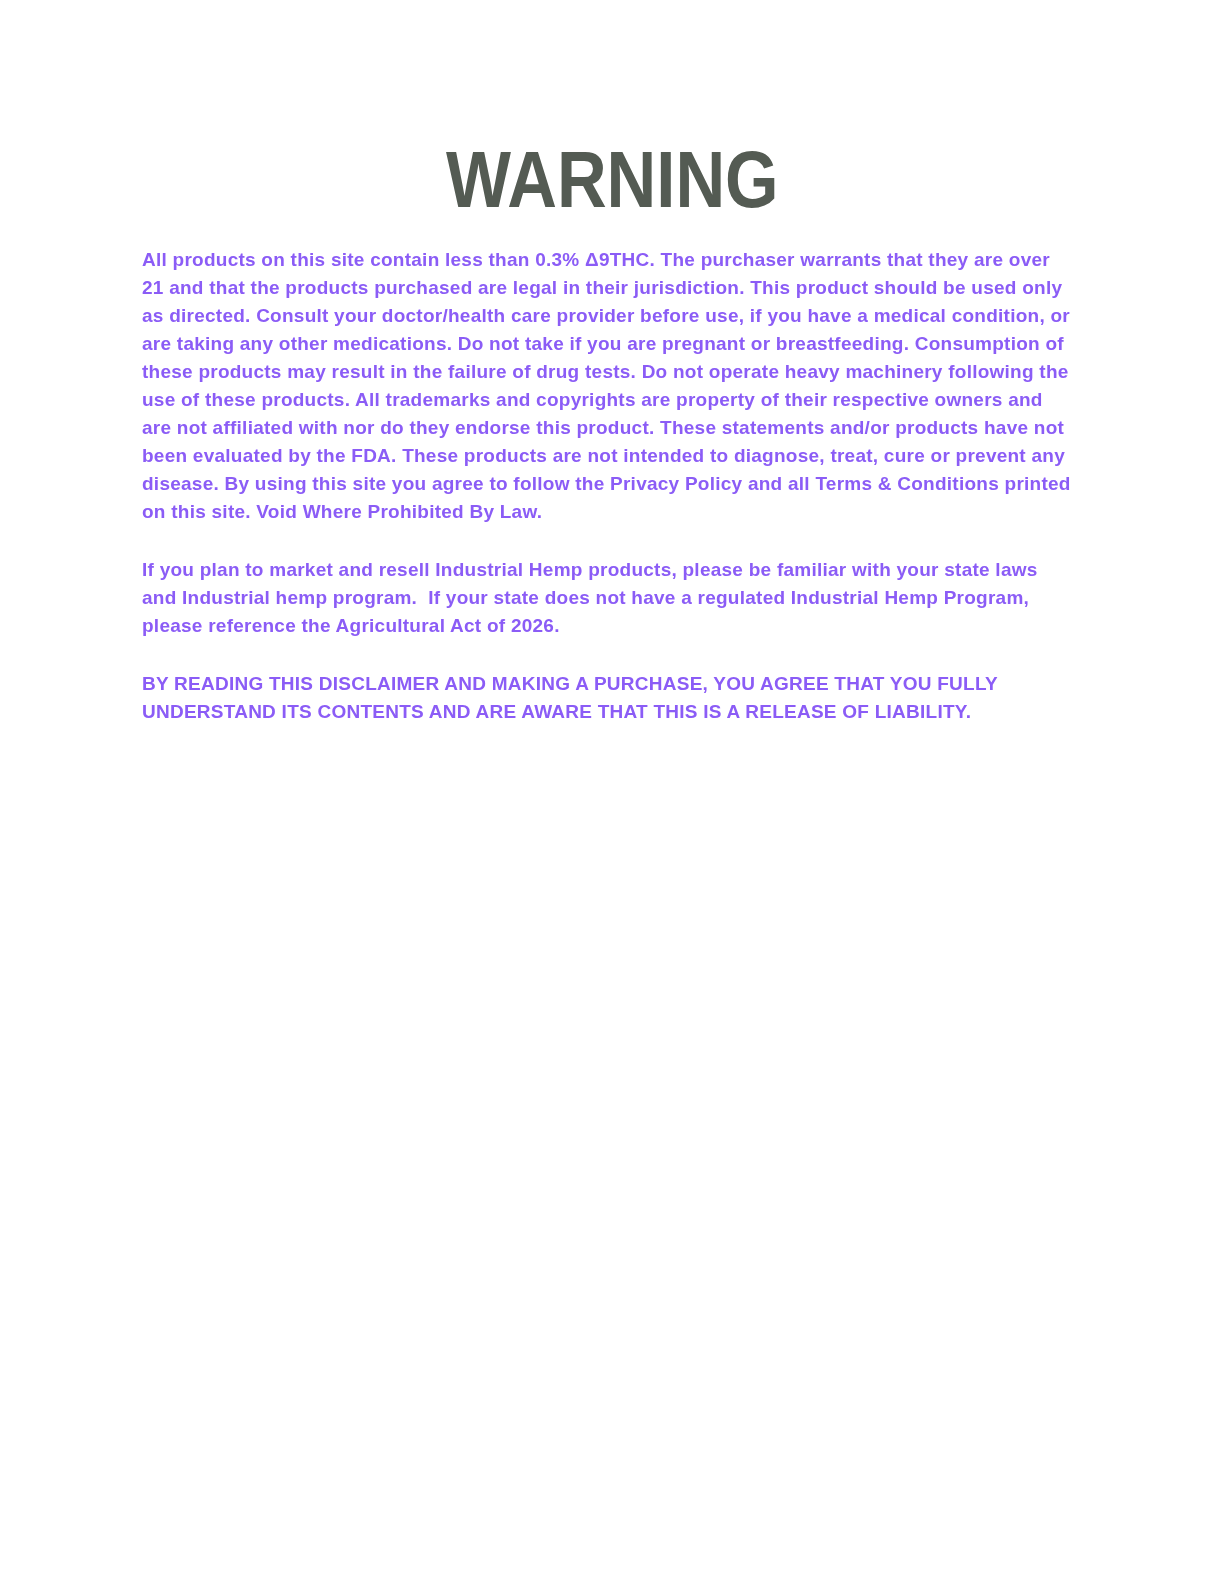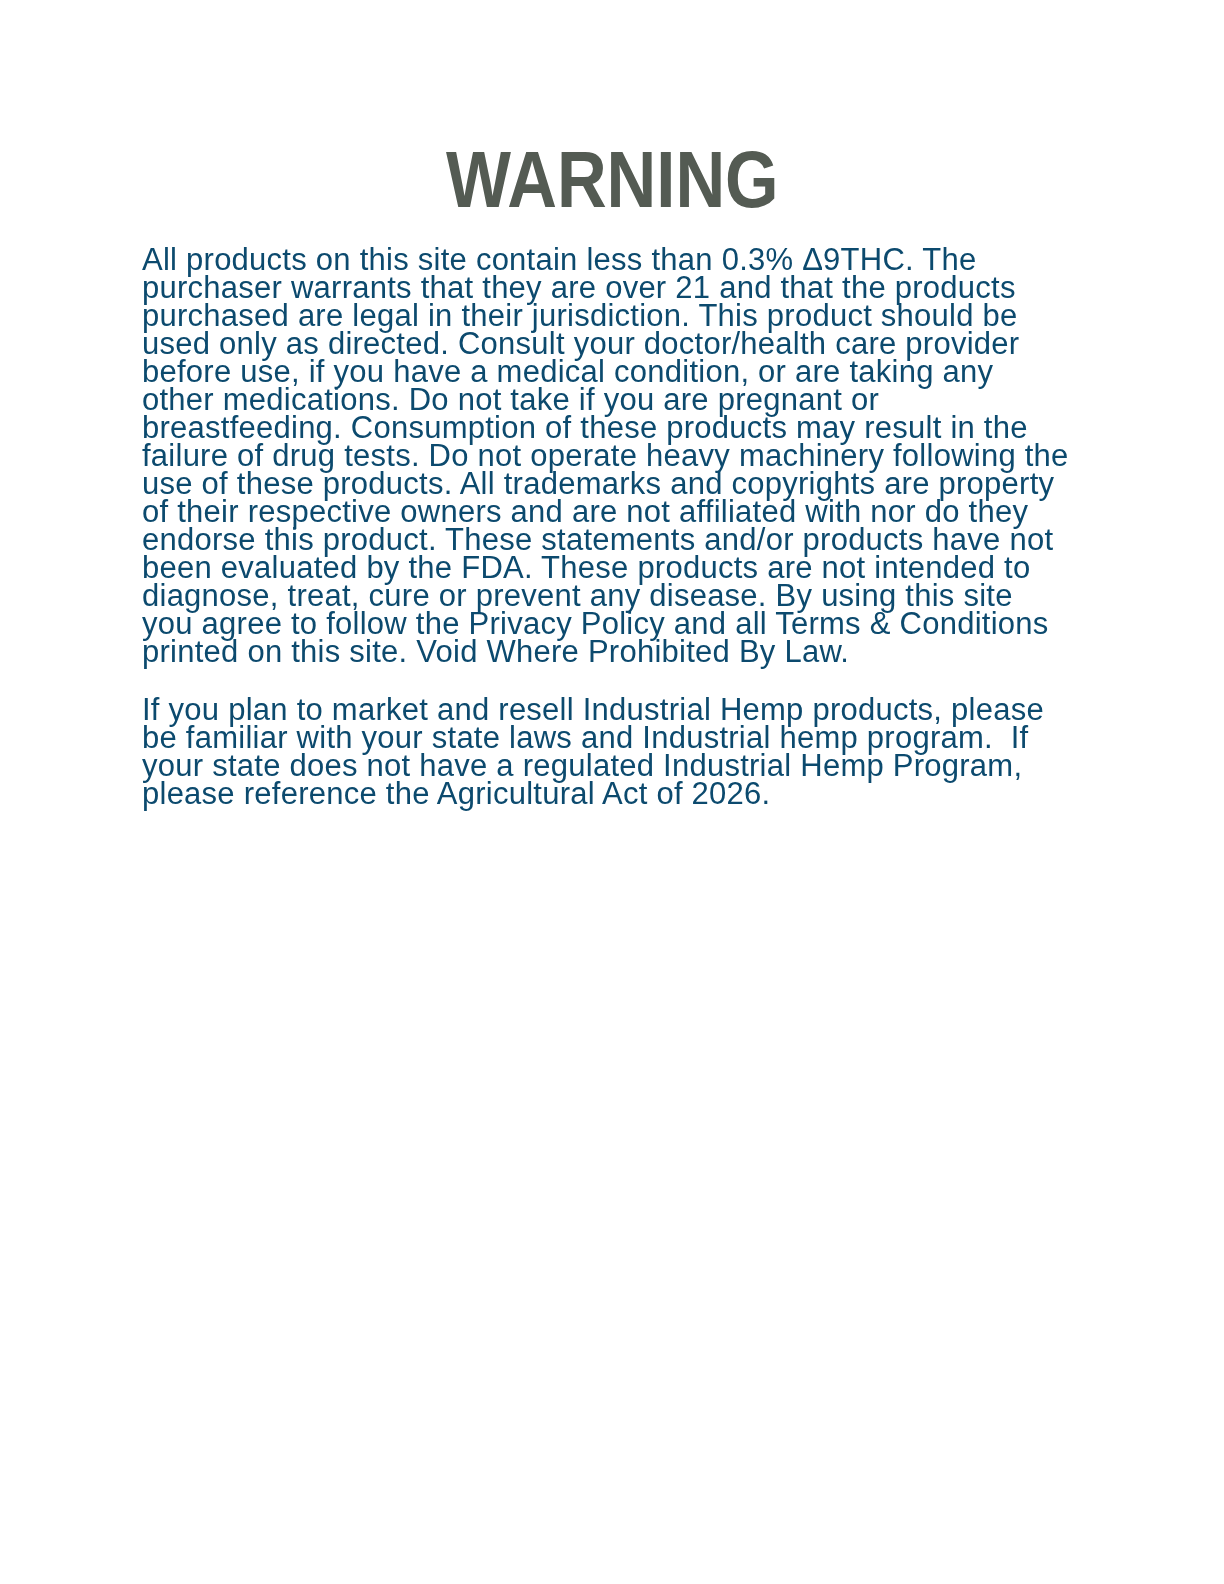--- a/index.html
+++ b/index.html
@@ -36,32 +36,33 @@
     transform: scaleX(0.86);
     transform-origin: 50% 50%;
     white-space: nowrap;
   }
   .content {
     width: 930px;
   }
   .content p {
     margin: 0 0 30px 0;
     padding: 0;
-    font-size: 31px;
+    font-size: 19px;
     line-height: 28px;
-    font-weight: 400;
-    color: #0c4a6e;
+    font-weight: 700;
+    color: #8b5cf6;
     letter-spacing: 0.25px;
     white-space: pre-wrap;
     text-align: left;
   }
 </style>
 </head>
 <body>
 
 <div class="page">
   <h1 class="page-title"><span class="title-inner">WARNING</span></h1>
 
   <div class="content">
     <p>All products on this site contain less than 0.3% Δ9THC. The purchaser warrants that they are over 21 and that the products purchased are legal in their jurisdiction. This product should be used only as directed. Consult your doctor/health care provider before use, if you have a medical condition, or are taking any other medications. Do not take if you are pregnant or breastfeeding. Consumption of these products may result in the failure of drug tests. Do not operate heavy machinery following the use of these products. All trademarks and copyrights are property of their respective owners and are not affiliated with nor do they endorse this product. These statements and/or products have not been evaluated by the FDA. These products are not intended to diagnose, treat, cure or prevent any disease. By using this site you agree to follow the Privacy Policy and all Terms &amp; Conditions printed on this site. Void Where Prohibited By Law.</p>
     <p>If you plan to market and resell Industrial Hemp products, please be familiar with your state laws and Industrial hemp program.  If your state does not have a regulated Industrial Hemp Program, please reference the Agricultural Act of 2026.</p>
+    <p>BY READING THIS DISCLAIMER AND MAKING A PURCHASE, YOU AGREE THAT YOU FULLY UNDERSTAND ITS CONTENTS AND ARE AWARE THAT THIS IS A RELEASE OF LIABILITY.</p>
   </div>
 </div>
 
 </body></html>

